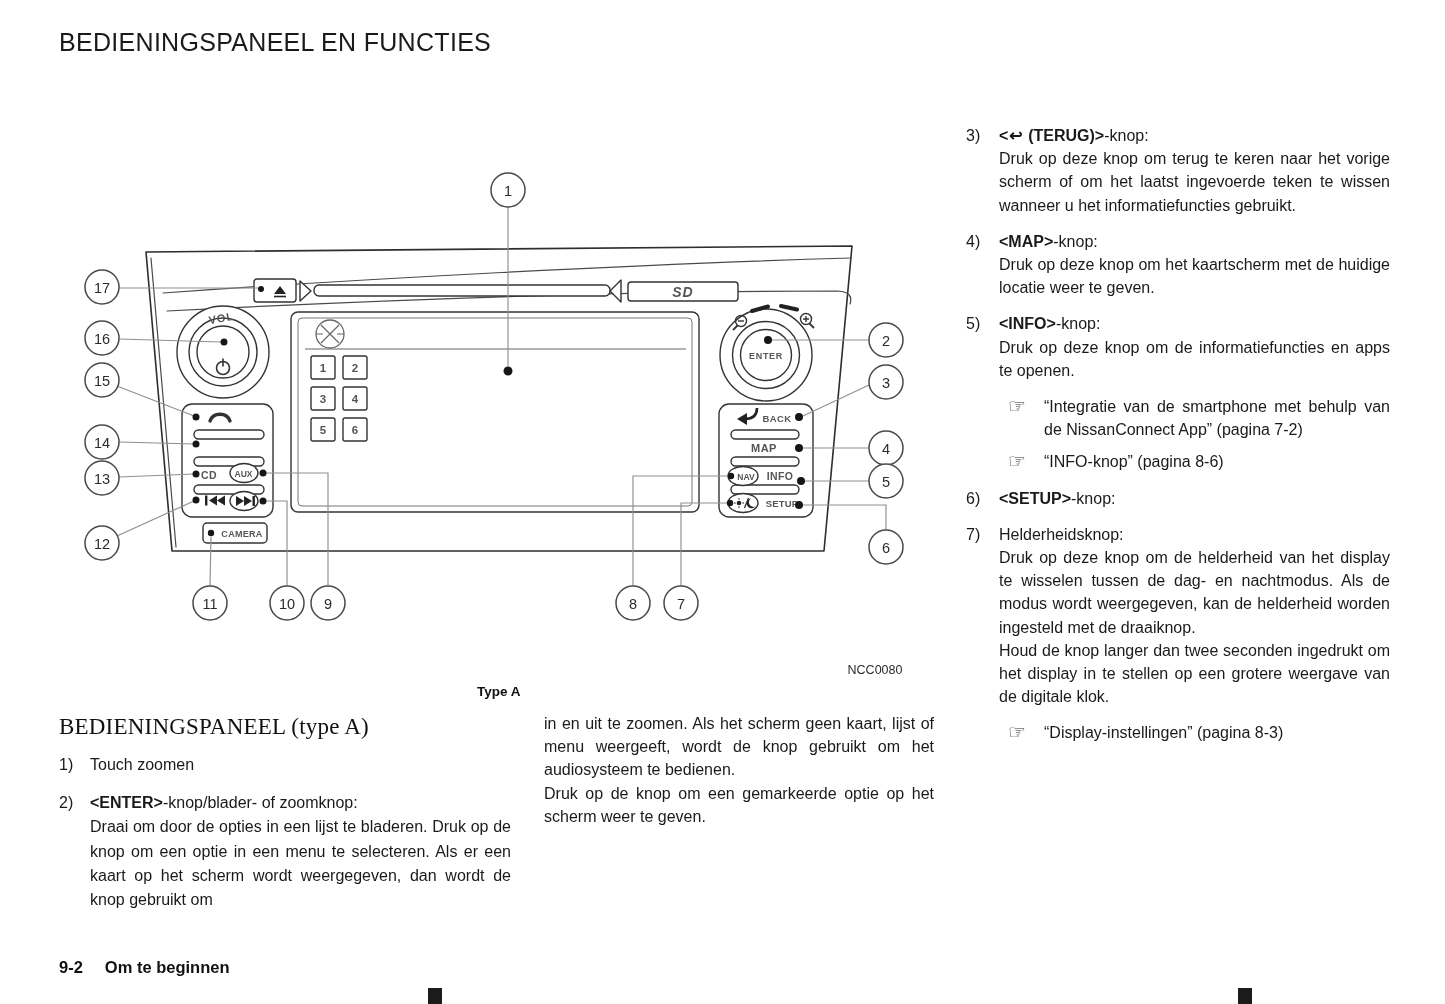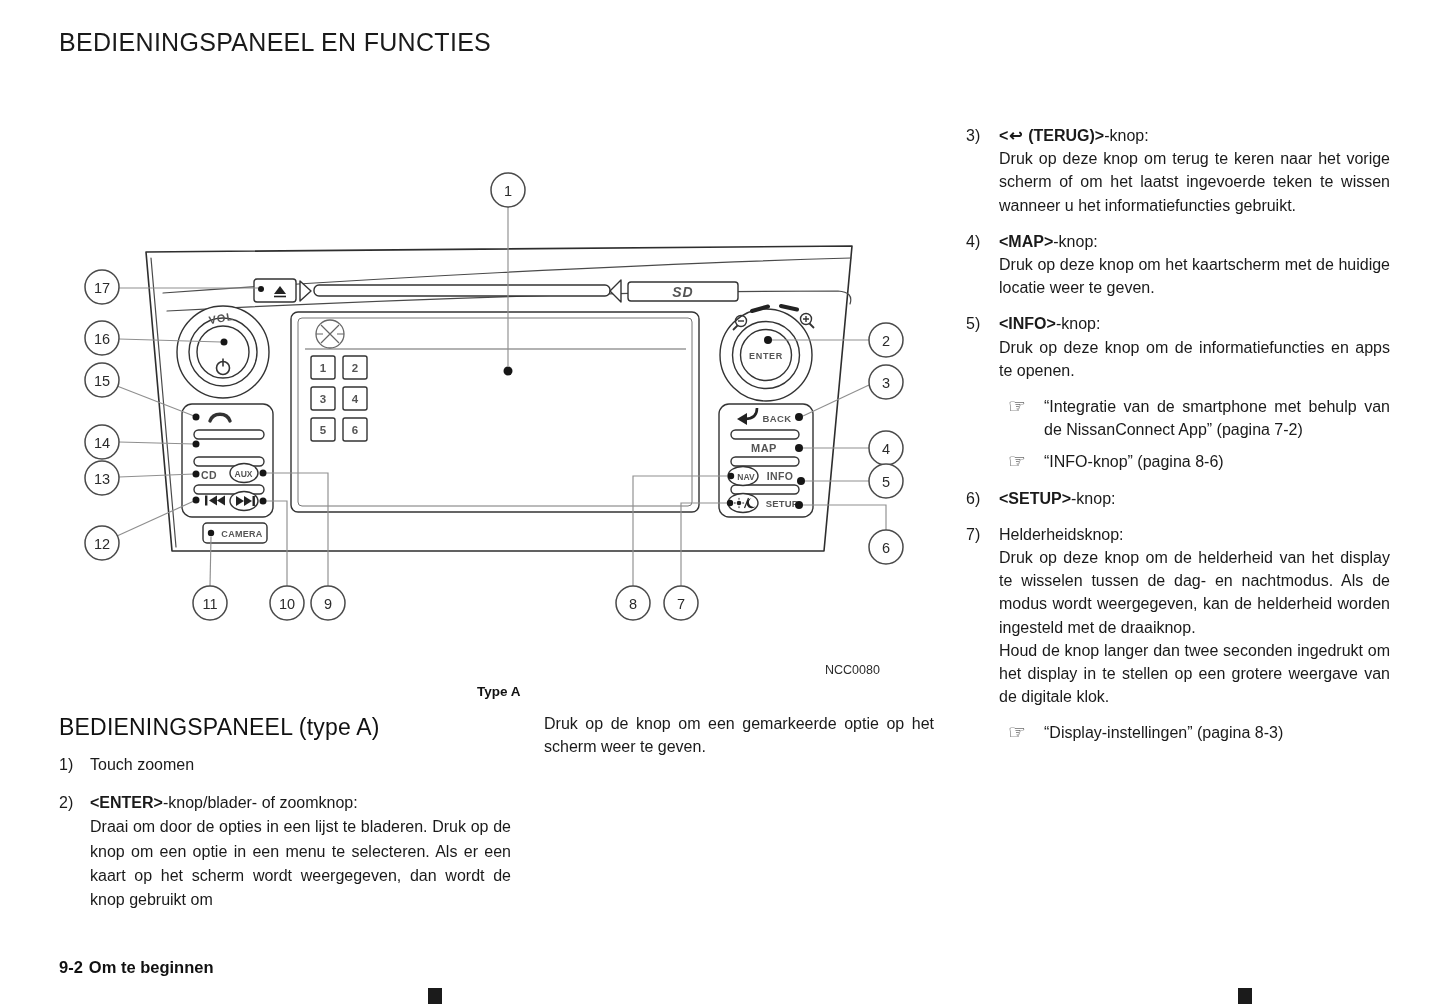--- a/index.html
+++ b/index.html
@@ -11,48 +11,48 @@
   }
   .page-title{
     position:absolute;left:59px;top:30px;
     font-size:25px;line-height:1;letter-spacing:.3px;font-weight:400;
   }
   
   .diagram{position:absolute;left:60px;top:150px;width:900px;height:560px;}
   .diagram svg{width:100%;height:100%;display:block;}
   .figure-code{
     position:absolute;left:825px;top:663px;width:100px;
-    font-size:12.5px;color:#2b2b2b;text-align:left;
+    font-size:12.5px;color:#2b2b2b;text-align:center;
   }
   .figure-caption{
     position:absolute;left:477px;top:684px;
     font-size:13.5px;font-weight:bold;color:#111;
   }
   
   .col{position:absolute;font-size:16px;line-height:23.2px;color:#1a1a1a;}
   .col-left{left:59px;top:714px;width:452px;line-height:24.4px;}
   .col-mid{left:544px;top:712px;width:390px;}
   .col-right{left:966px;top:124px;width:424px;}
   .section-heading{
     font-size:23px;line-height:1.15;font-weight:400;letter-spacing:.2px;
-    margin:0 0 13px 0;color:#111;
+    margin:0 0 13px 0;color:#111;font-family:Liberation Serif, serif;
   }
   .li{display:flex;margin-bottom:13px;}
   .li .num{flex:0 0 33px;}
   .col-left .li .num{flex:0 0 31px;}
   .li .txt{flex:1;text-align:justify;}
   .b{font-weight:bold;}
   .icon-back{font-weight:bold;padding:0 1px;}
   .ref{display:flex;margin:9px 0 9px 42px;}
   .ref .hand{flex:0 0 36px;font-size:20px;line-height:22px;color:#222;}
   .ref .rtxt{flex:1;text-align:justify;}
   .col-mid p{margin:0;text-align:justify;}
   
   .footer{position:absolute;left:59px;top:958px;font-size:16.5px;font-weight:bold;color:#111;}
-  .footer .sec{margin-left:6px;}
+  .footer .sec{margin-left:22px;}
   .print-mark{position:absolute;top:988px;width:14px;height:16px;background:#1b1b1b;}
   .mark-1{left:428px;}
   .mark-2{left:1238px;}
   
   .diagram text{fill:#555;font-family:"Liberation Sans",sans-serif;}
   .ln{stroke:#2e2e2e;stroke-width:1.6;fill:none;stroke-linejoin:round;stroke-linecap:round;}
   .ln2{stroke:#4a4a4a;stroke-width:1.2;fill:none;stroke-linecap:round;}
   .part{stroke:#333;stroke-width:1.4;fill:#fff;stroke-linejoin:round;}
   .leader{stroke:#8f8f8f;stroke-width:1.15;fill:none;}
   .dot{fill:#161616;}
@@ -317,20 +317,21 @@
   <div class="li">
     <span class="num">2)</span>
     <span class="txt">
       <span class="b">&lt;ENTER&gt;</span><span>-knop/blader- of zoomknop:</span>
       <div>Draai om door de opties in een lijst te bladeren. Druk op de knop om een optie in een menu te selecteren. Als er een kaart op het scherm wordt weergegeven, dan wordt de knop gebruikt om</div>
     </span>
   </div>
 </div>
 
 <div class="col col-mid">
+  <p>in en uit te zoomen. Als het scherm geen kaart, lijst of menu weergeeft, wordt de knop gebruikt om het audiosysteem te bedienen.</p>
   <p>Druk op de knop om een gemarkeerde optie op het scherm weer te geven.</p>
 </div>
 
 <div class="col col-right">
 
   <div class="li">
     <span class="num">3)</span>
     <span class="txt">
       <span class="b">&lt;</span><span class="icon-back">↩</span> <span class="b">(TERUG)&gt;</span><span>-knop:</span>
       <div>Druk op deze knop om terug te keren naar het vorige scherm of om het laatst ingevoerde teken te wissen wanneer u het informatiefuncties gebruikt.</div>

